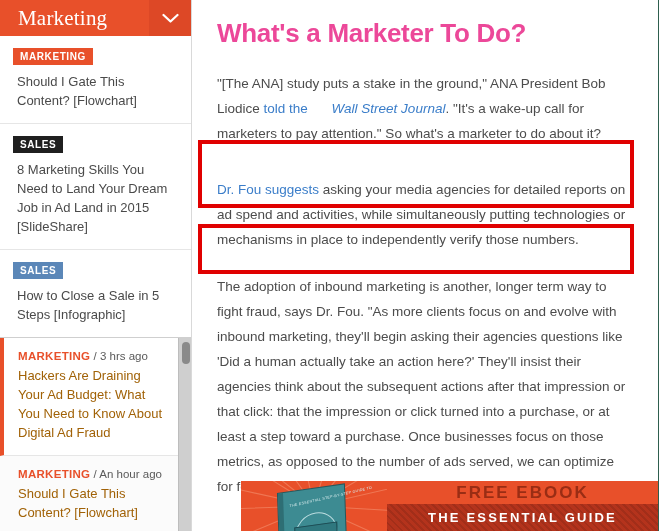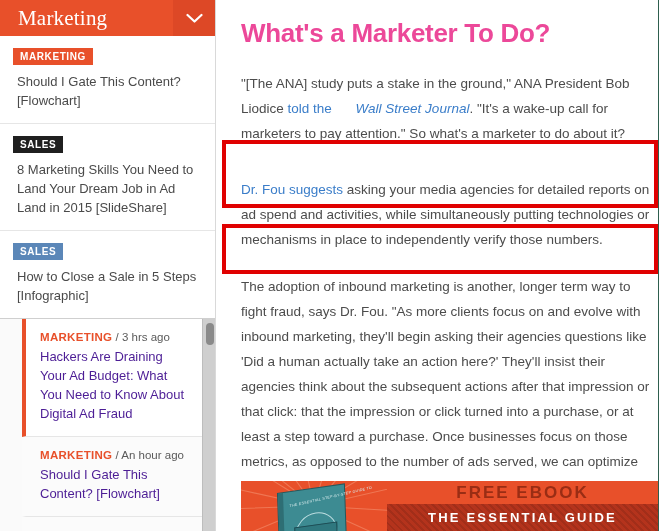--- a/index.html
+++ b/index.html
@@ -6,21 +6,21 @@
   html, body {
     width: 668px; height: 531px;
     overflow: hidden;
     background: #ffffff;
     font-family: "Liberation Sans", sans-serif;
   }
   #app { position: relative; width: 668px; height: 531px; display: flex; }
 
   
   #sidebar {
-    width: 216px; height: 531px;
+    width: 192px; height: 531px;
     position: relative;
     background: #ffffff;
     border-right: 1px solid #d9d9d9;
     display: flex; flex-direction: column;
   }
   .sb-header {
     height: 36px;
     background: #e8502a;
     display: flex; align-items: center;
     position: relative;
@@ -71,33 +71,33 @@
     padding-left: 4px;
   }
 
   
   .sb-scrollwrap {
     flex: 1 1 auto;
     position: relative;
     overflow: hidden;
     background: #fafafa;
   }
-  .sb-list { position: absolute; inset: 0 13px 0 0; padding-left: 22px; }
+  .sb-list { position: absolute; inset: 0 13px 0 0; }
   .sb-item {
     padding: 11px 14px 13px 14px;
     border-bottom: 1px solid #e6e6e6;
     background: #ffffff;
     border-left: 4px solid transparent;
   }
   .sb-item.active { border-left-color: #e8502a; }
   .sb-item.alt { background: #fbfbfb; }
   .sb-meta { font-size: 11.5px; line-height: 14px; margin-bottom: 3px; }
   .sb-meta .cat { color: #e8502a; font-weight: bold; letter-spacing: .3px; }
   .sb-meta .time { color: #5a5a5a; }
-  .sb-item-title { font-size: 13px; line-height: 19px; color: #4c1d95; }
+  .sb-item-title { font-size: 13px; line-height: 19px; color: #a16207; }
 
   .sb-scrollbar {
     position: absolute; top: 0; right: 0; width: 13px; height: 100%;
     background: #cfcfcf;
     border-left: 1px solid #bdbdbd;
   }
   .sb-thumb {
     position: absolute; top: 4px; left: 3px;
     width: 8px; height: 22px;
     background: #8a8a8a; border-radius: 4px;

